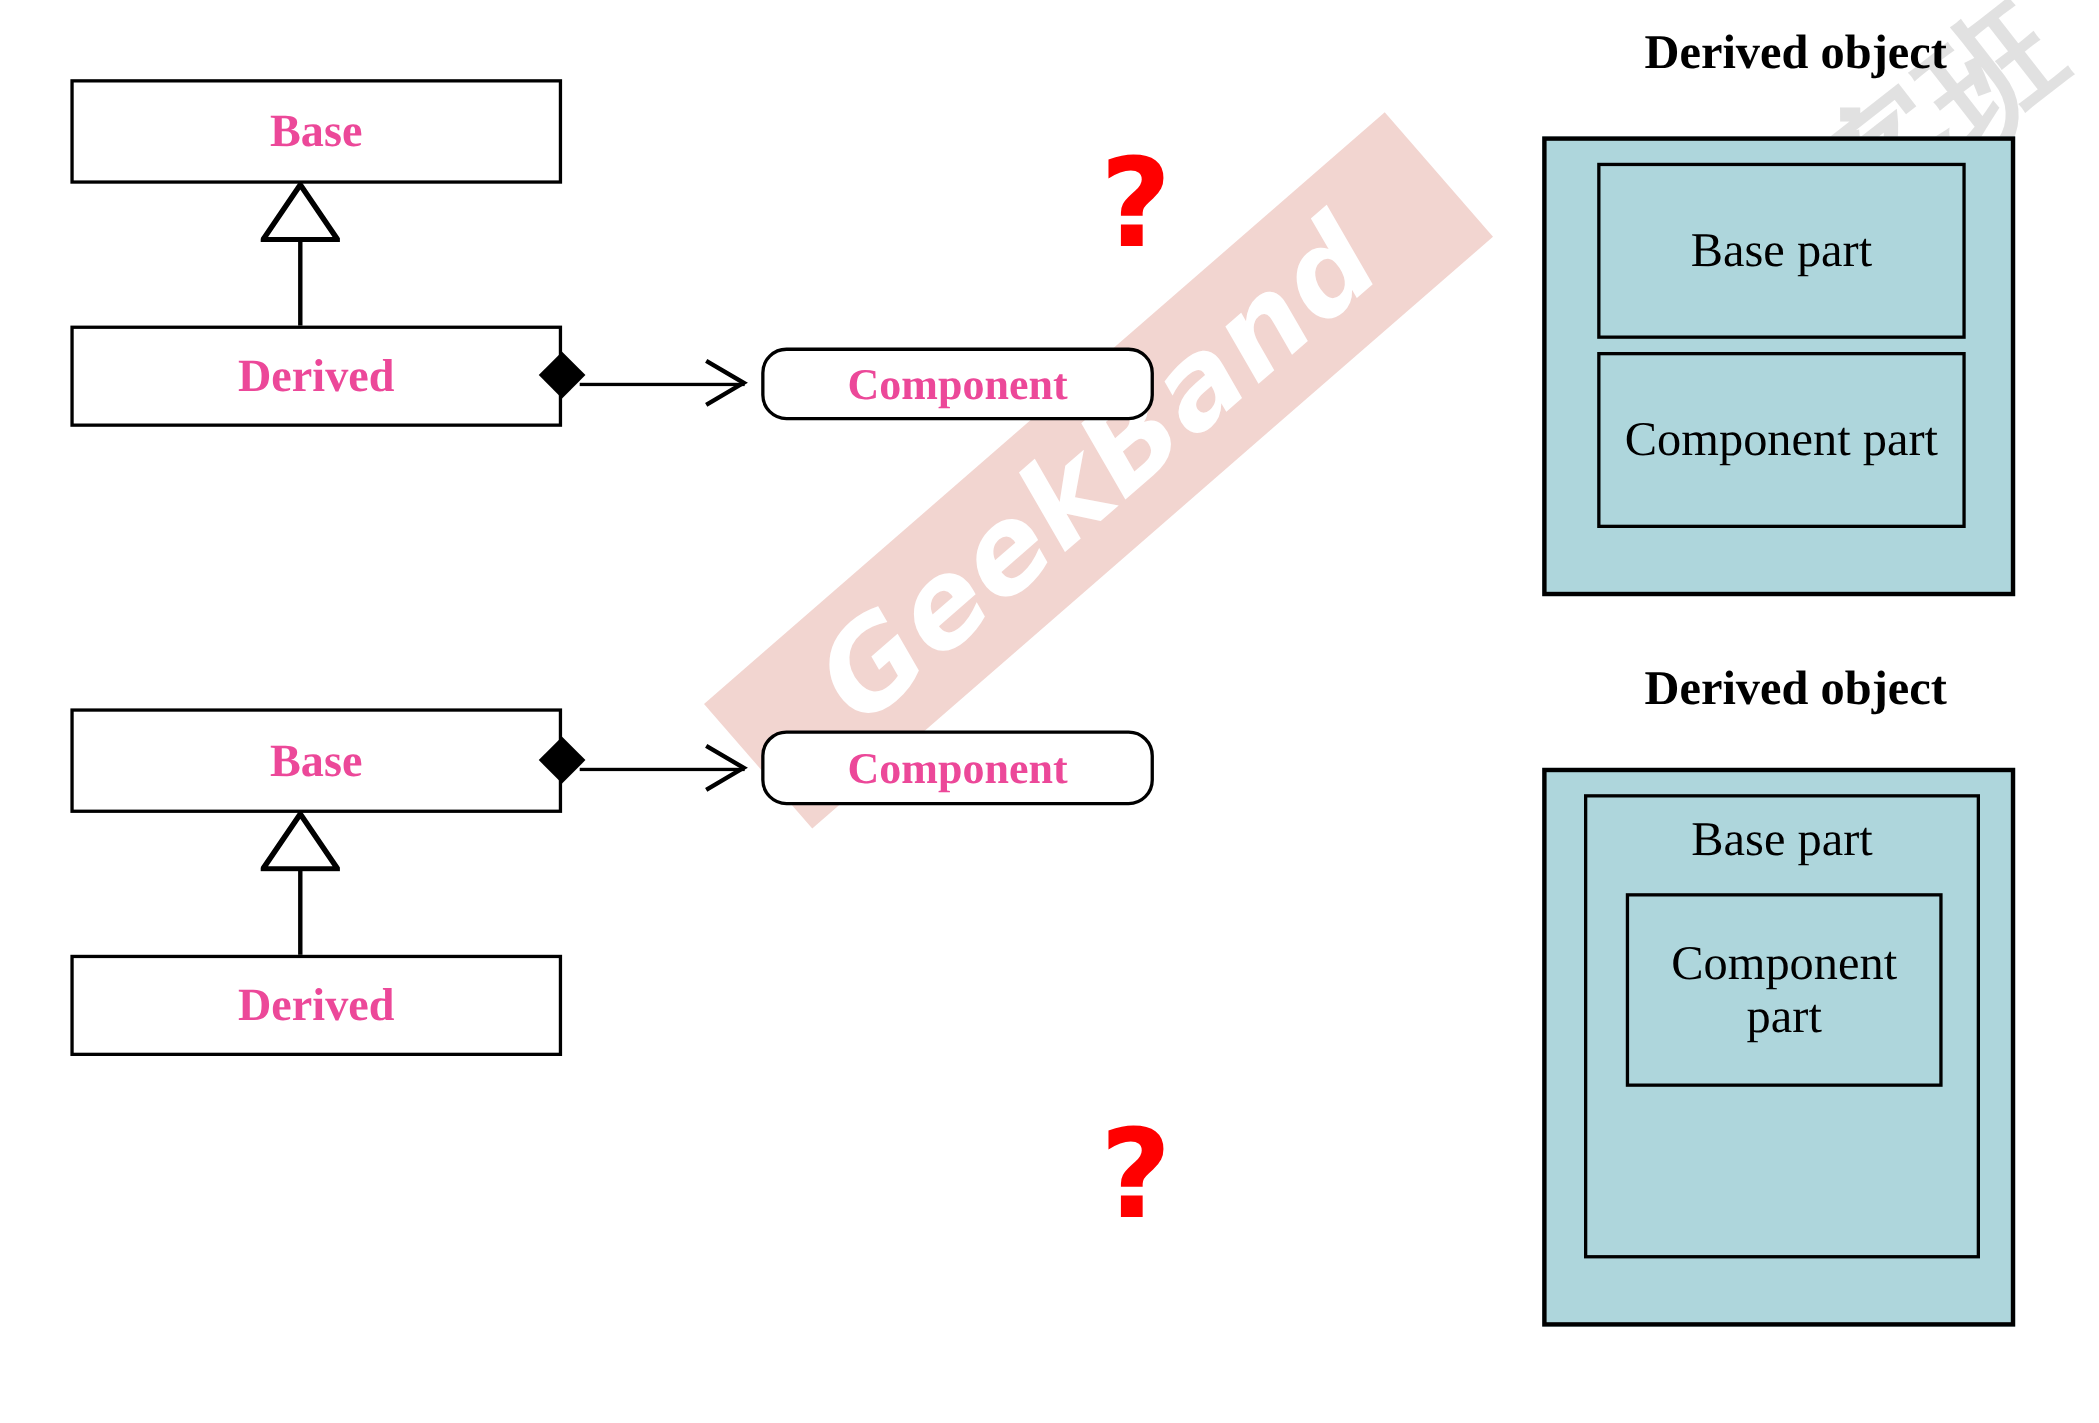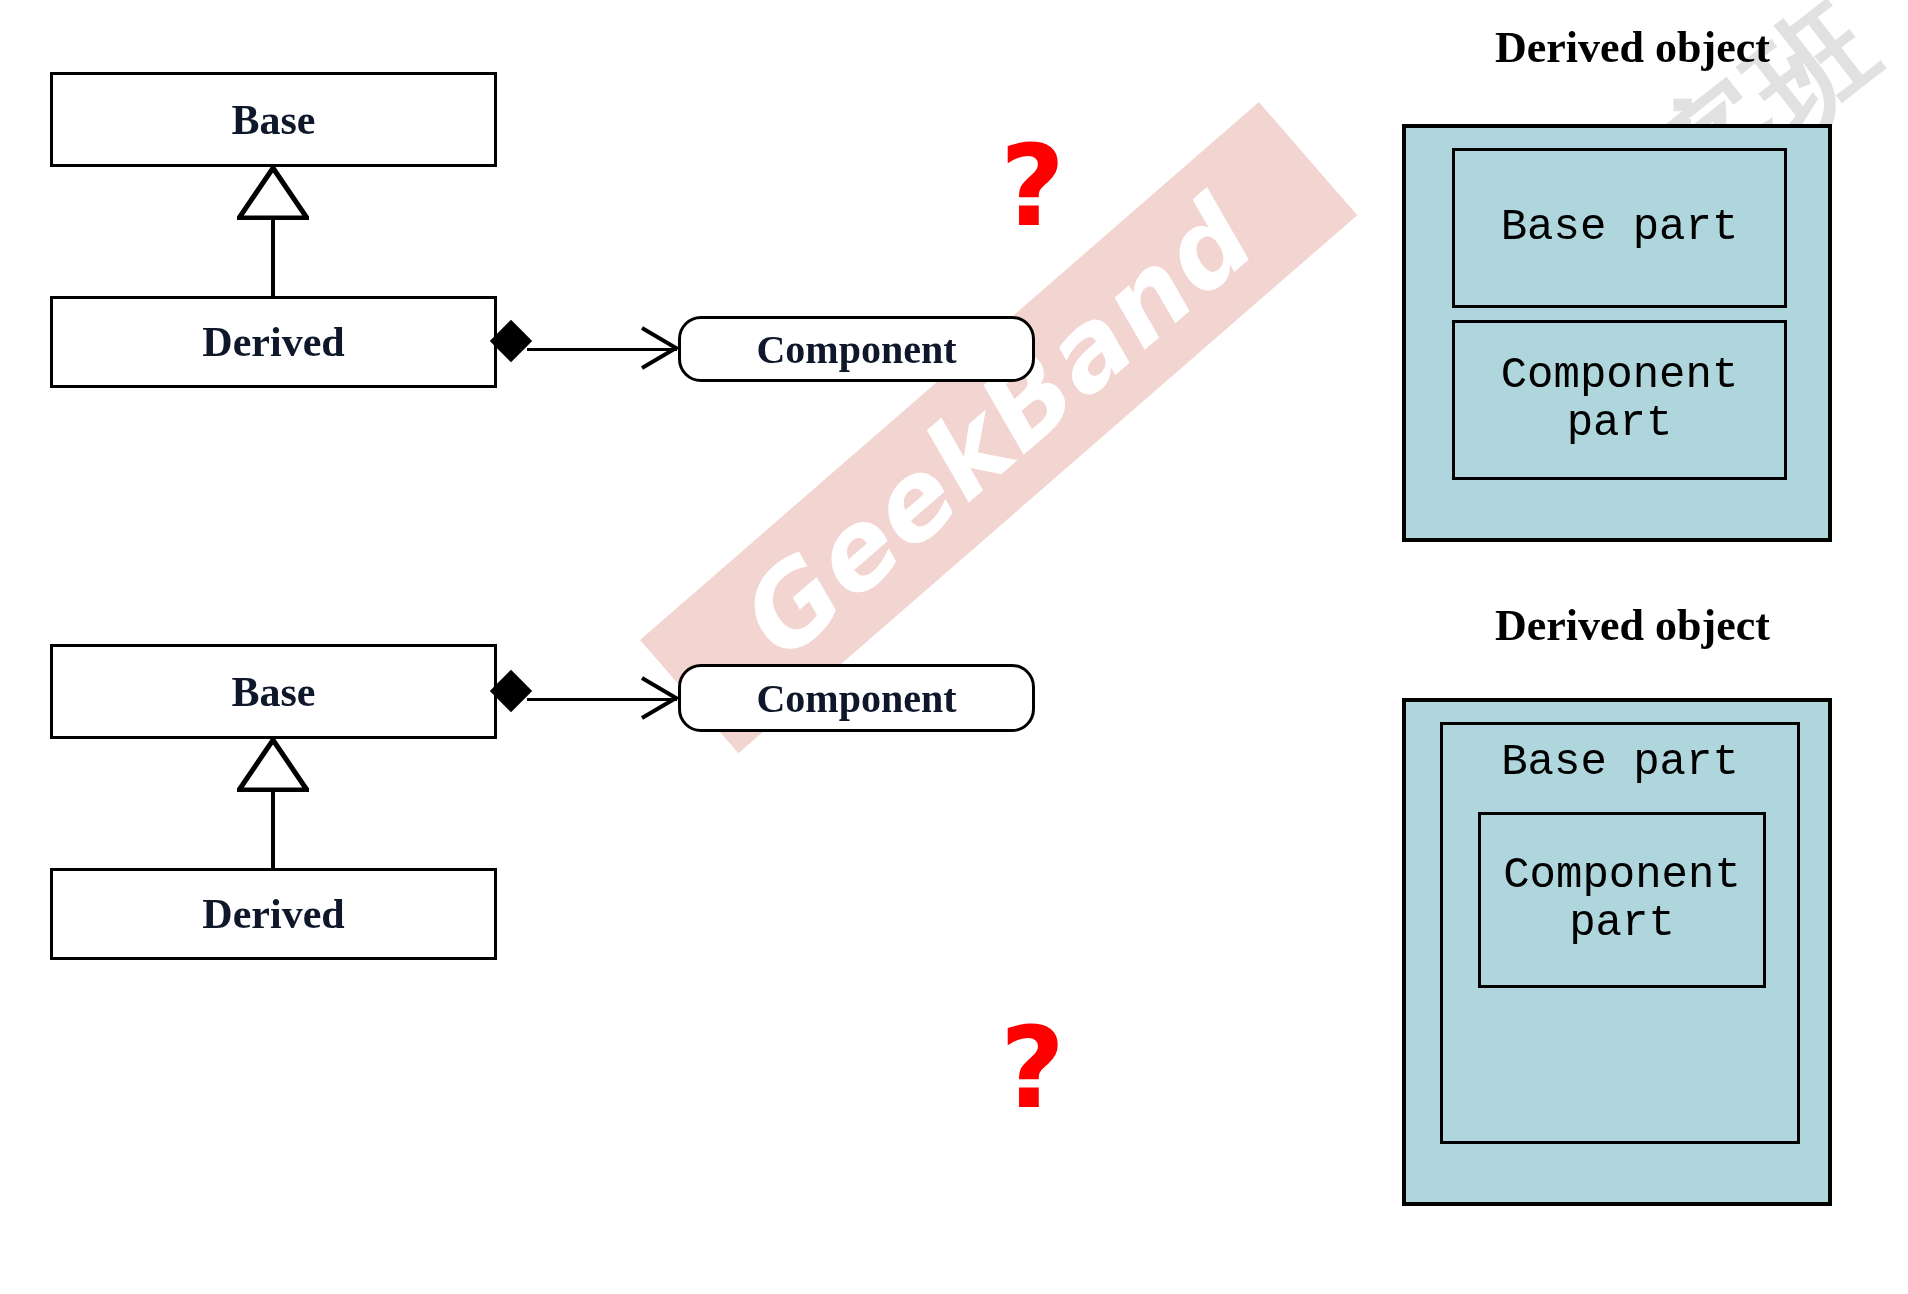--- a/index.html
+++ b/index.html
@@ -58,22 +58,23 @@
 
   
   .node{
     position:absolute;
     box-sizing:border-box;
     border:3px solid #000;
     background:#ffffff;
     display:flex;align-items:center;justify-content:center;
     font-family:"Liberation Serif", serif;
     font-weight:bold;
-    color:#0f172a;
+    color:#ec4899;
     z-index:5;
+    margin-left:14px;
   }
   .node.small{font-size:40px;border-radius:23px;}
   .node.big{font-size:42px;}
 
   .vline{position:absolute;width:4px;background:#000;z-index:4;}
   .hline{position:absolute;height:3px;background:#000;z-index:4;}
 
   
   .tri-up{position:absolute;z-index:6;}
   
@@ -116,21 +117,21 @@
     background:#aed6dc;
     z-index:6;
   }
   .part-box{
     position:absolute;
     box-sizing:border-box;
     border:3px solid #000;
     background:transparent;
     display:flex;align-items:center;justify-content:center;
     text-align:center;
-    font-family:Liberation Mono, monospace;
+    font-family:Liberation Serif, serif;
     font-weight:normal;
     font-size:44px;
     color:#000;
     line-height:1.08;
     z-index:7;
   }
 </style>
 </head>
 <body>
 

